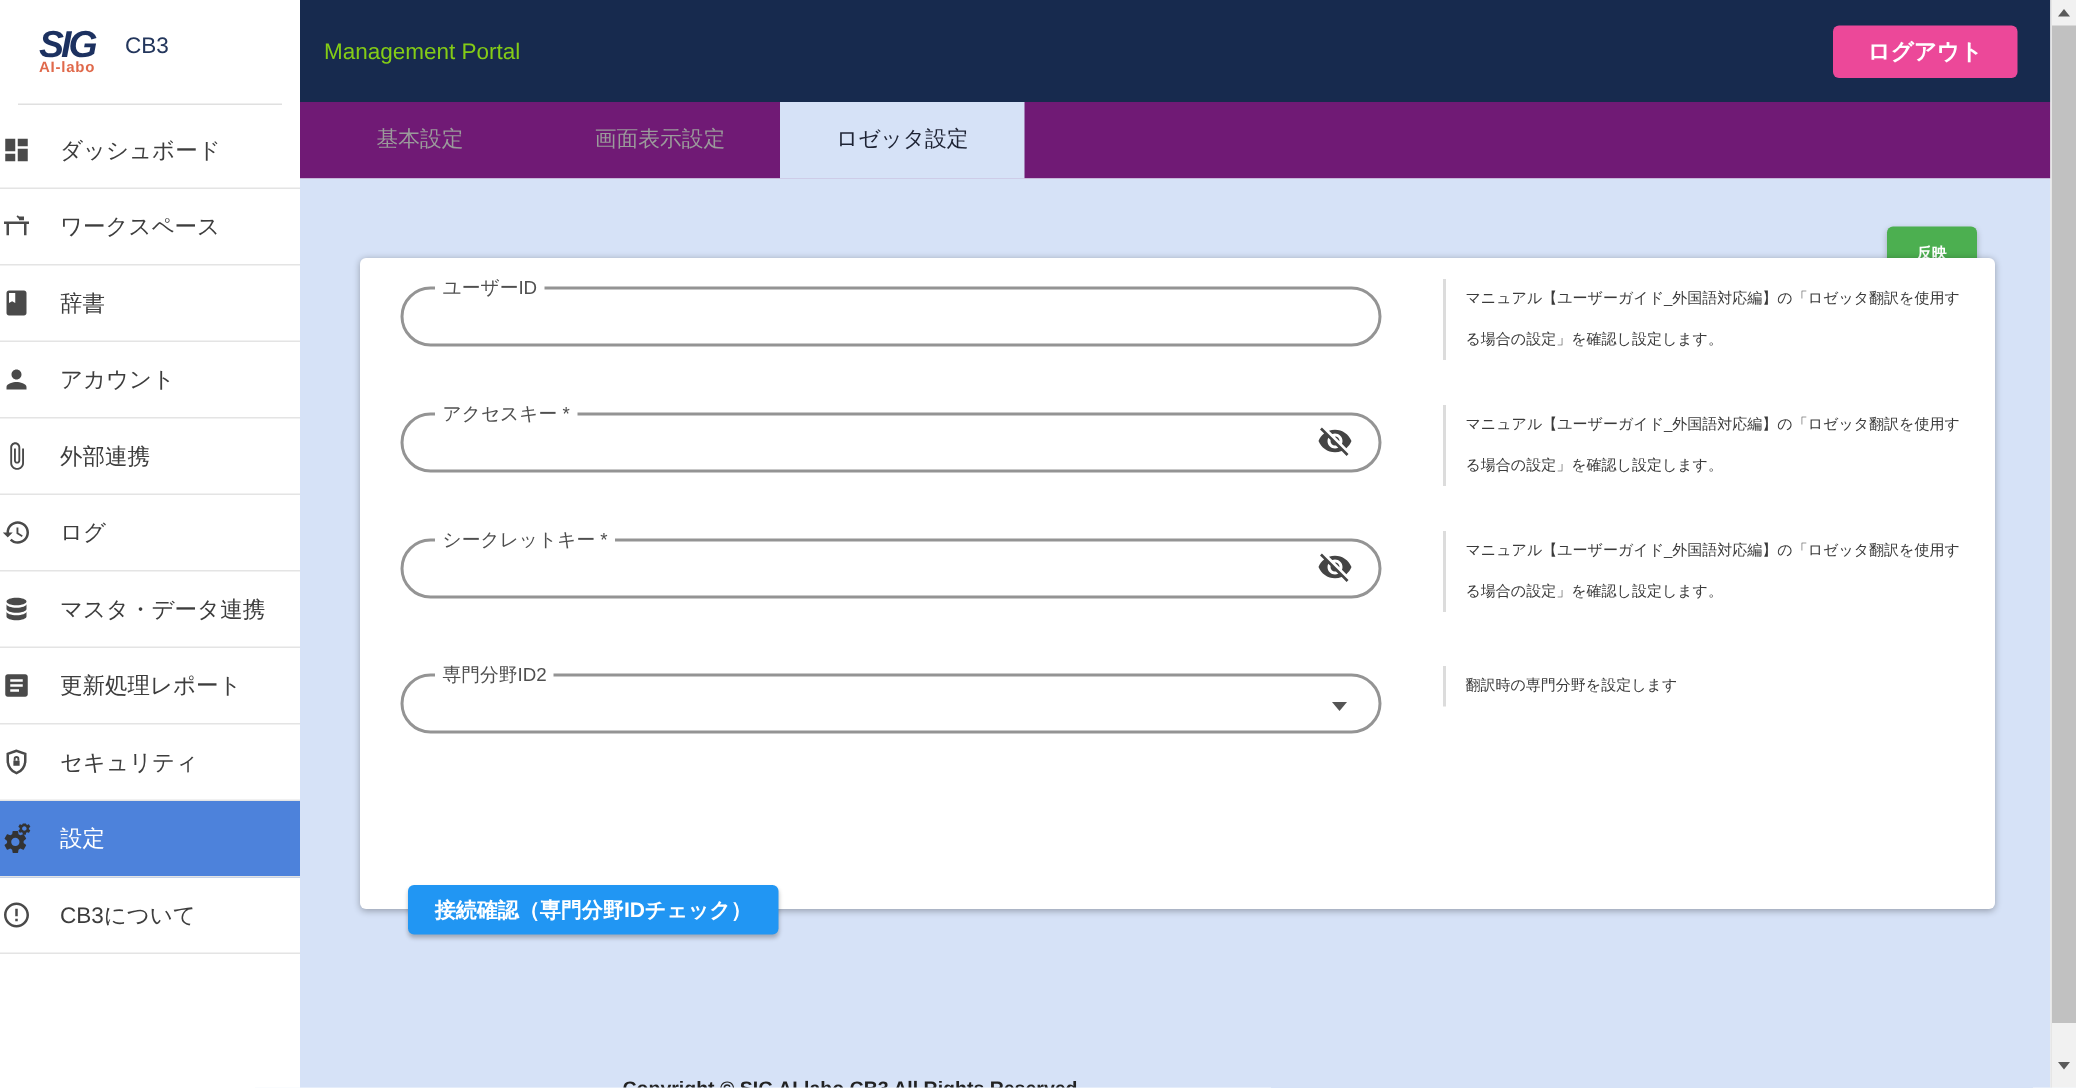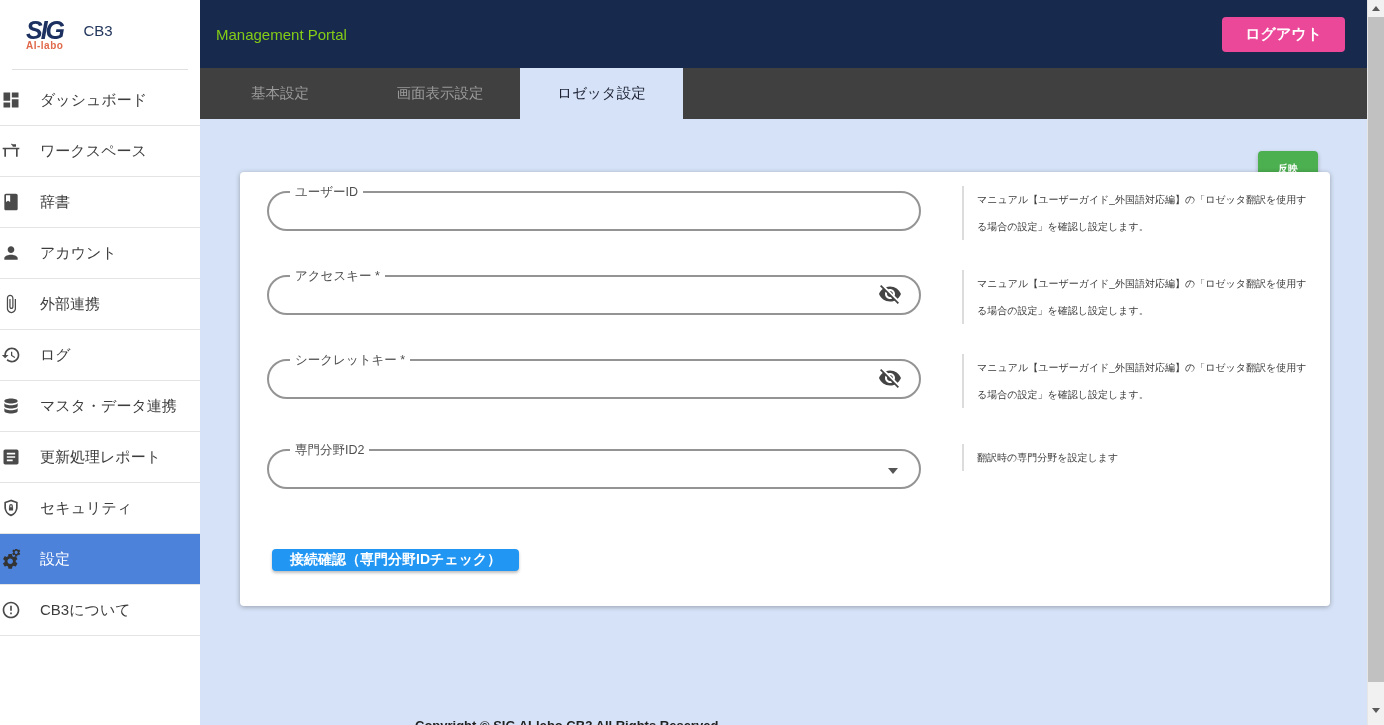--- a/index.html
+++ b/index.html
@@ -27,21 +27,21 @@
   
   .main { position:absolute; left:200px; top:0; width:1167px; height:725px; }
   .header { height:68px; background:#172a4e; position:relative;
     display:flex; align-items:center; }
   .header-title { color:#84cc16; font-size:15px; margin-left:16px; }
   .logout-btn { position:absolute; right:22px; top:17px; height:35px; padding:0 23px;
     background:#ec4899; color:#fff; font-weight:bold; font-size:15px;
     border:none; border-radius:4px; cursor:pointer; }
 
   
-  .tabbar { height:51px; background:#404040; display:flex; }
+  .tabbar { height:51px; background:#701a75; display:flex; }
   .tab { width:160px; text-align:center; line-height:51px; font-size:14.5px;
     color:#9b9b9b; cursor:pointer; }
   .tab.active { width:163px; background:#d6e2f7; color:#1d2233; }
 
   
   .content { position:relative; height:606px; background:#d6e2f7; overflow:hidden; }
   .apply-btn { position:absolute; top:32px; right:49px; width:60px; height:36px;
     background:#4caf50; color:#fff; font-weight:bold; font-size:10px;
     border:none; border-radius:4px; box-shadow:0 2px 4px rgba(0,0,0,.25); cursor:pointer; }
   .card { position:absolute; left:40px; top:53px; width:1090px; height:434px;
@@ -58,21 +58,21 @@
     border-radius:28px; padding:0 56px 0 26px; font-size:15px; color:#222; }
   .eye-btn { position:absolute; right:16px; top:50%; transform:translateY(-50%);
     width:26px; height:26px; background:none; border:none; padding:0; cursor:pointer; color:#444; }
   .eye-btn svg { width:24px; height:24px; }
   .caret { position:absolute; right:21px; top:17px; width:0; height:0;
     border-left:5px solid transparent; border-right:5px solid transparent;
     border-top:6px solid #555; cursor:pointer; }
   .help { display:flex; margin-left:41px; margin-top:-5px; }
   .help-divider { width:2px; background:#dcdcdc; margin-right:13px; }
   .help-text { width:330px; font-size:10px; line-height:27px; color:#3a3a3a; }
-  .connect-btn { margin:16px 0 0 32px; height:22px; padding:0 18px;
+  .connect-btn { margin:57px 0 0 32px; height:33px; padding:0 18px;
     background:#2196f3; color:#fff; font-weight:bold; font-size:14px;
     border:none; border-radius:4px; box-shadow:0 2px 3px rgba(0,0,0,.25); cursor:pointer; }
   .footer-clip { position:absolute; left:215px; top:599px; font-size:13px;
     font-weight:bold; color:#222; white-space:nowrap; }
 
   
   .scrollbar { position:absolute; right:0; top:0; width:17px; height:725px;
     background:#f1f1f1; border-left:1px solid #e6e6e6; z-index:4; }
   .sb-arrow { position:absolute; left:4px; width:0; height:0;
     border-left:4px solid transparent; border-right:4px solid transparent; cursor:pointer; }

